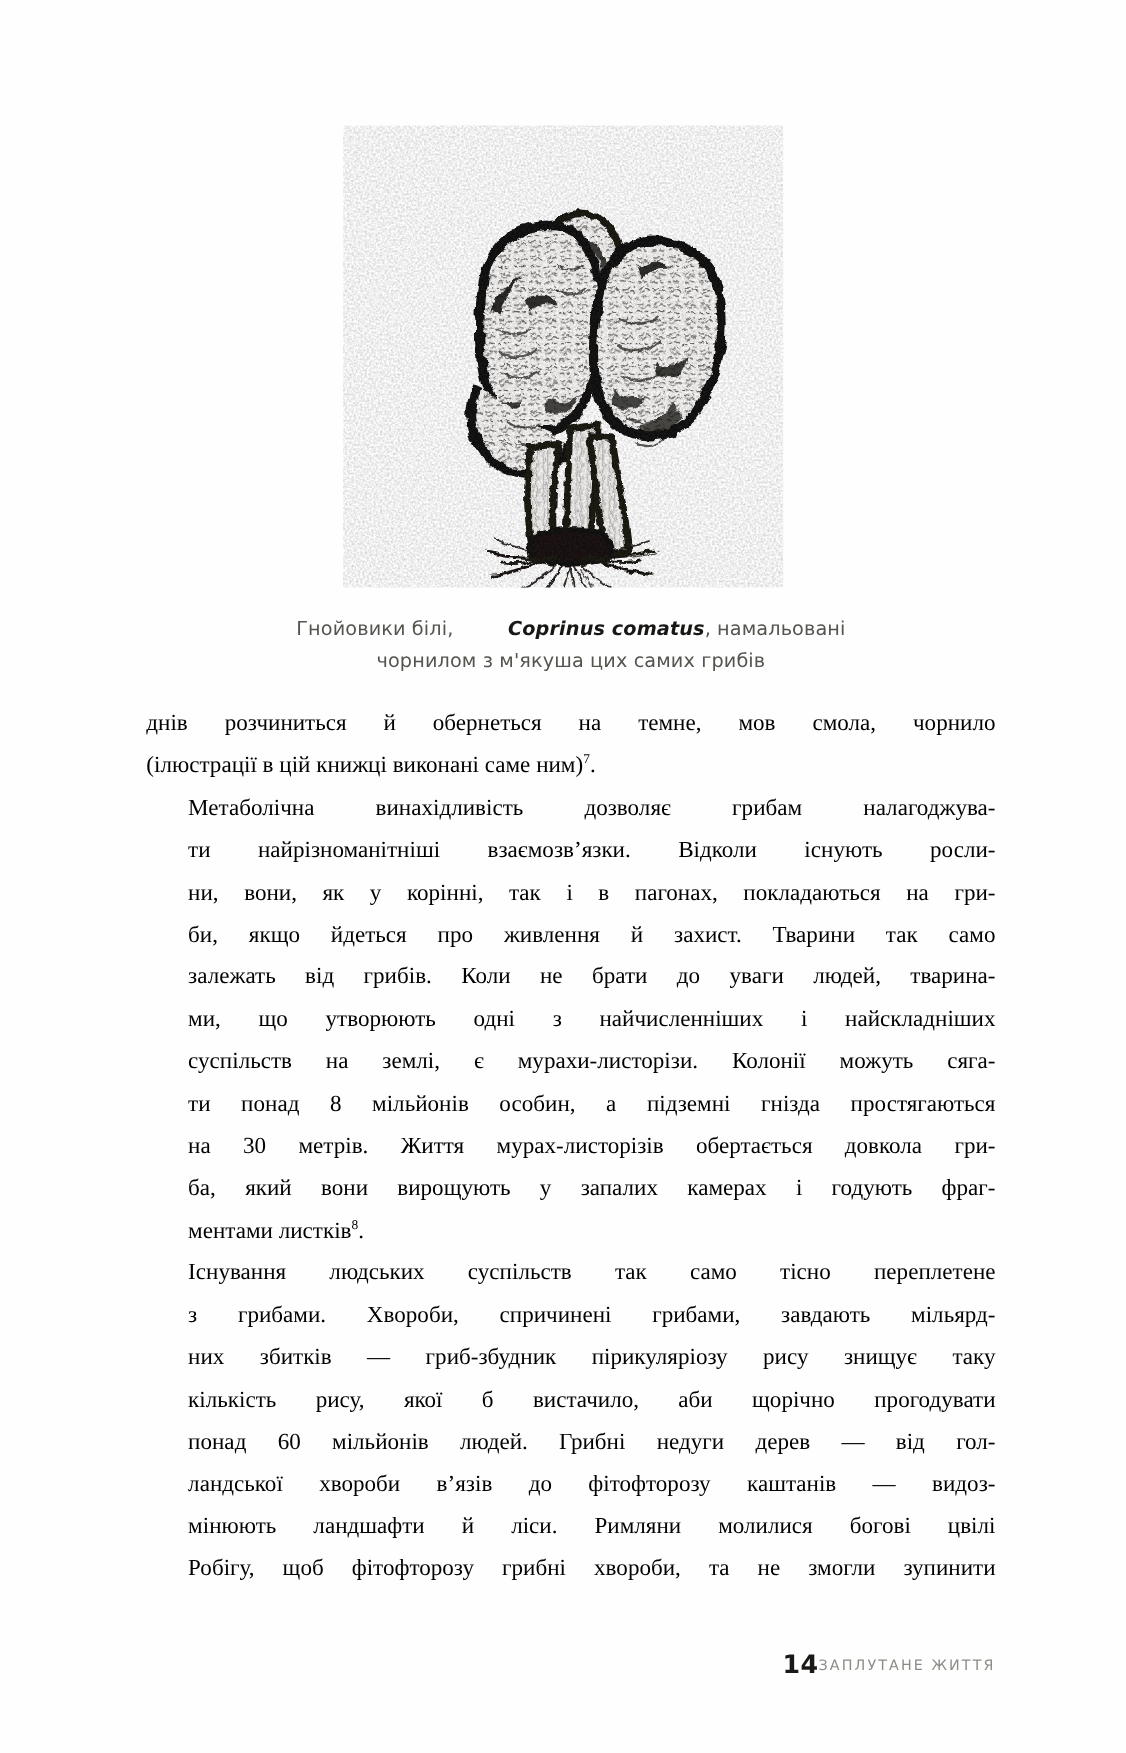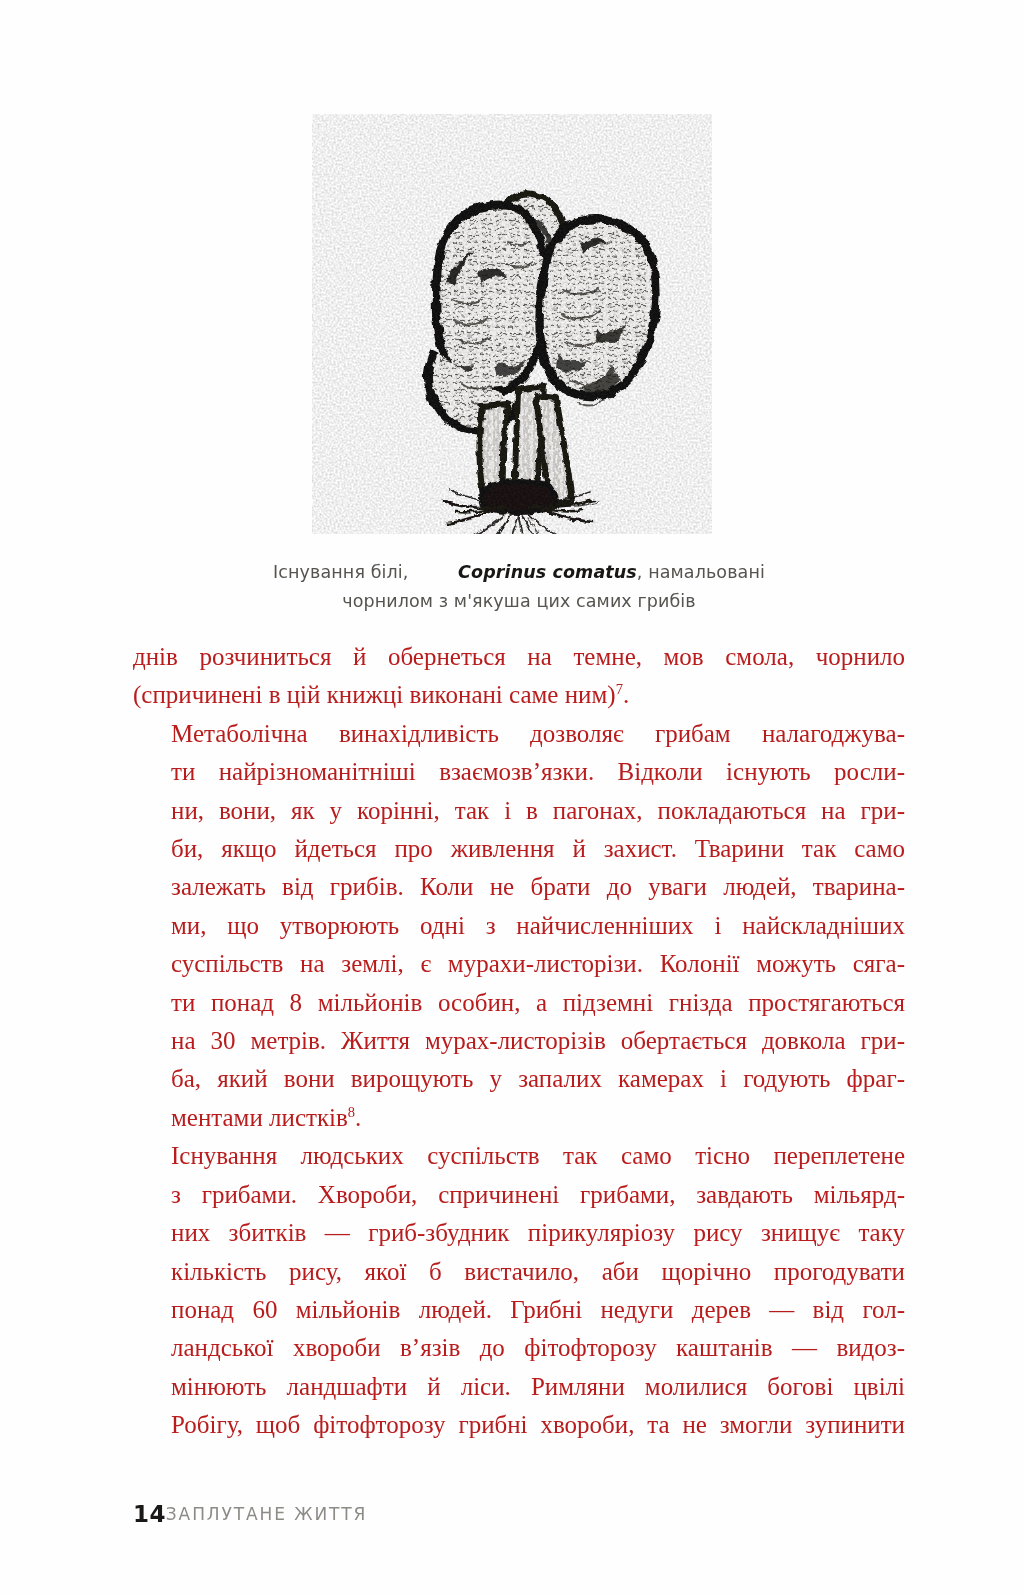--- a/index.html
+++ b/index.html
@@ -56,24 +56,24 @@
     color: #181715;
     margin-left: 44px;
   }
 
   
   .body-text {
     position: absolute;
     left: 133px;
     top: 638px;
     width: 772px;
-    font-size: 25px;
+    font-size: 21px;
     line-height: 38.4px;
     text-align: justify;
-    color: #b91c1c;
+    color: #000000;
   }
   .body-text p {
     margin: 0;
   }
   .body-text p.indent {
     text-indent: 38px;
   }
   .line {
     display: block;
     white-space: nowrap;
@@ -92,31 +92,31 @@
 
   
   .footer {
     position: absolute;
     left: 133px;
     right: 119px;
     top: 1494px;
     height: 40px;
     display: flex;
     align-items: center;
-    justify-content: flex-start;
+    justify-content: flex-end;
     font-family: "DejaVu Sans", "Liberation Sans", sans-serif;
   }
   .page-number {
     font-size: 23px;
     font-weight: bold;
     color: #1a1917;
     letter-spacing: 0.4px;
   }
   .running-head {
-    font-size: 17px;
+    font-size: 13px;
     color: #8d8b86;
     letter-spacing: 1.9px;
     text-transform: uppercase;
   }
 </style>
 </head>
 <body>
 
 <div class="page">
 
@@ -204,30 +204,30 @@
           <path d="M170 392 q-22 2 -40 -6 M244 392 q22 2 42 -4"></path>
         </g>
       </g>
 
       <rect x="0" y="0" width="400" height="420" filter="url(#grain)" opacity="0.28"></rect>
     </svg>
   </div>
 
   <div class="caption">
     <span>
-      <span>Існування білі, </span><span class="species">Coprinus comatus</span><span>, намальовані</span>
+      <span>Гнойовики білі, </span><span class="species">Coprinus comatus</span><span>, намальовані</span>
     </span><br>
     <span>чорнилом з м'якуша цих самих грибів</span>
   </div>
 
   <div class="body-text">
 
     <p>
       <span class="line just">днів розчиниться й обернеться на темне, мов смола, чорнило</span>
-      <span class="line"><span>(спричинені в цій книжці виконані саме ним)</span><sup>7</sup><span>.</span></span>
+      <span class="line"><span>(ілюстрації в цій книжці виконані саме ним)</span><sup>7</sup><span>.</span></span>
     </p>
 
     <p class="indent">
       <span class="line just">Метаболічна винахідливість дозволяє грибам налагоджува-</span>
       <span class="line just">ти найрізноманітніші взаємозв’язки. Відколи існують росли-</span>
       <span class="line just">ни, вони, як у корінні, так і в пагонах, покладаються на гри-</span>
       <span class="line just">би, якщо йдеться про живлення й захист. Тварини так само</span>
       <span class="line just">залежать від грибів. Коли не брати до уваги людей, тварина-</span>
       <span class="line just">ми, що утворюють одні з найчисленніших і найскладніших</span>
       <span class="line just">суспільств на землі, є мурахи-листорізи. Колонії можуть сяга-</span>

